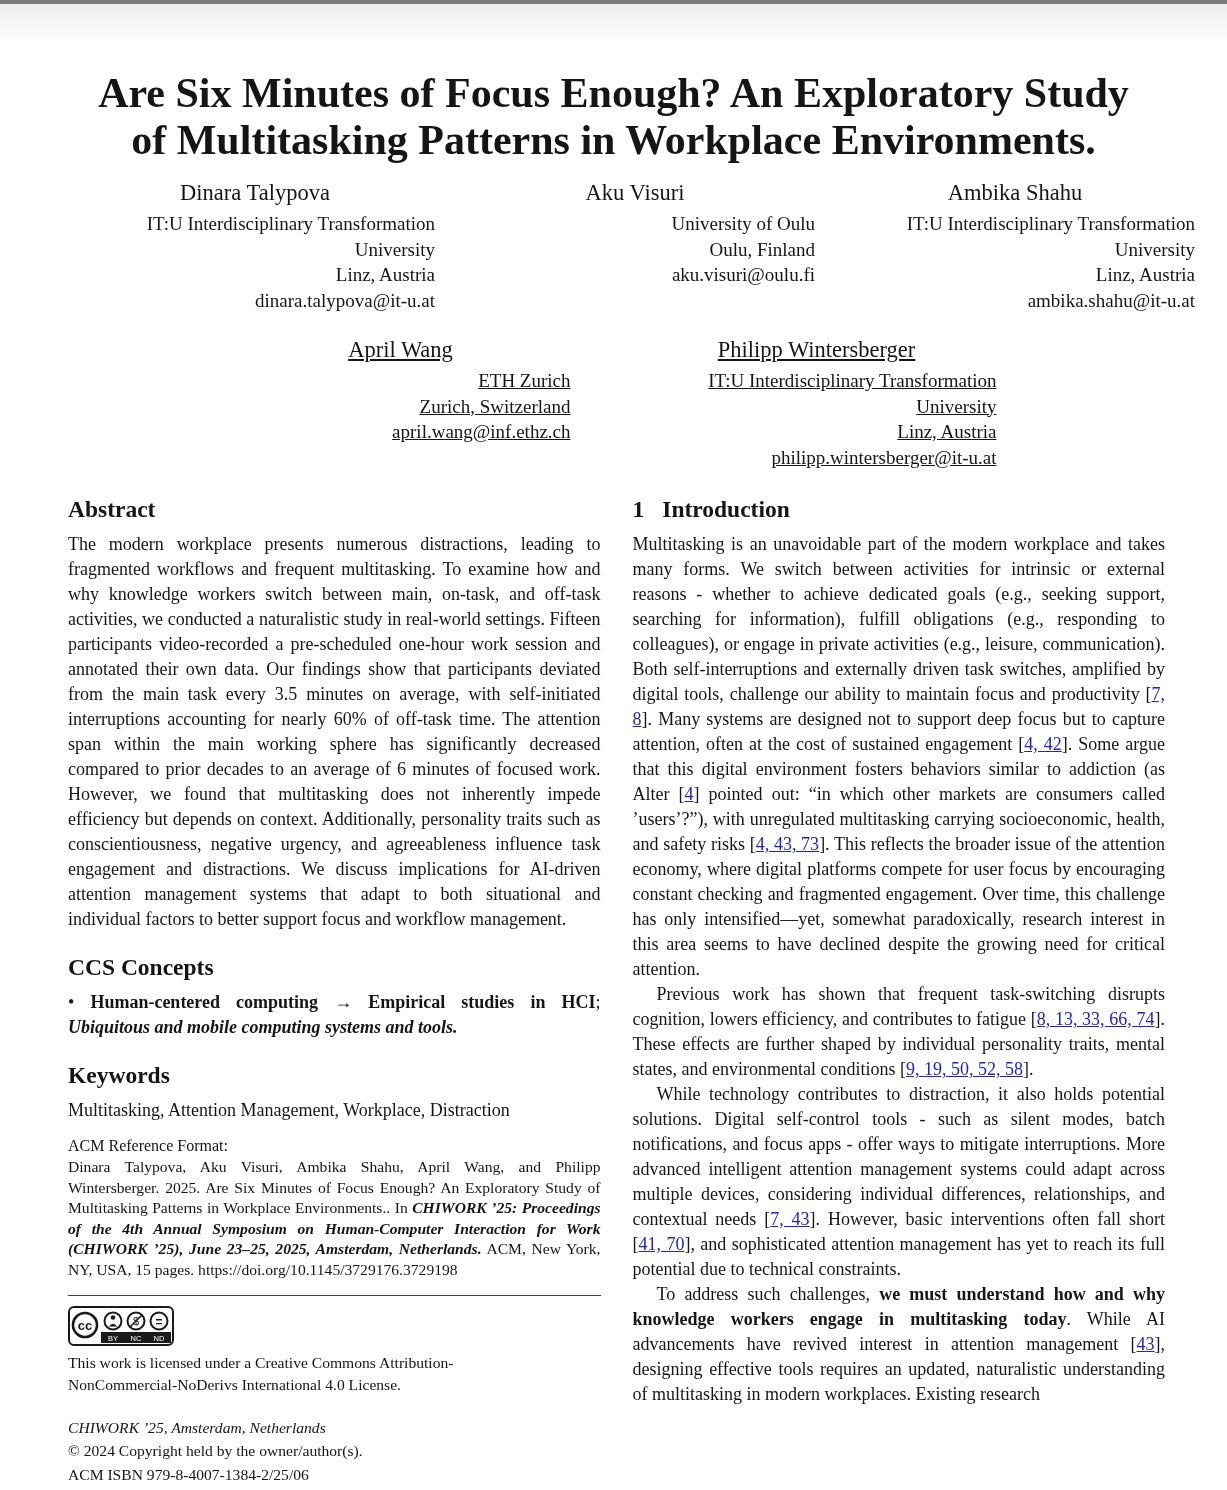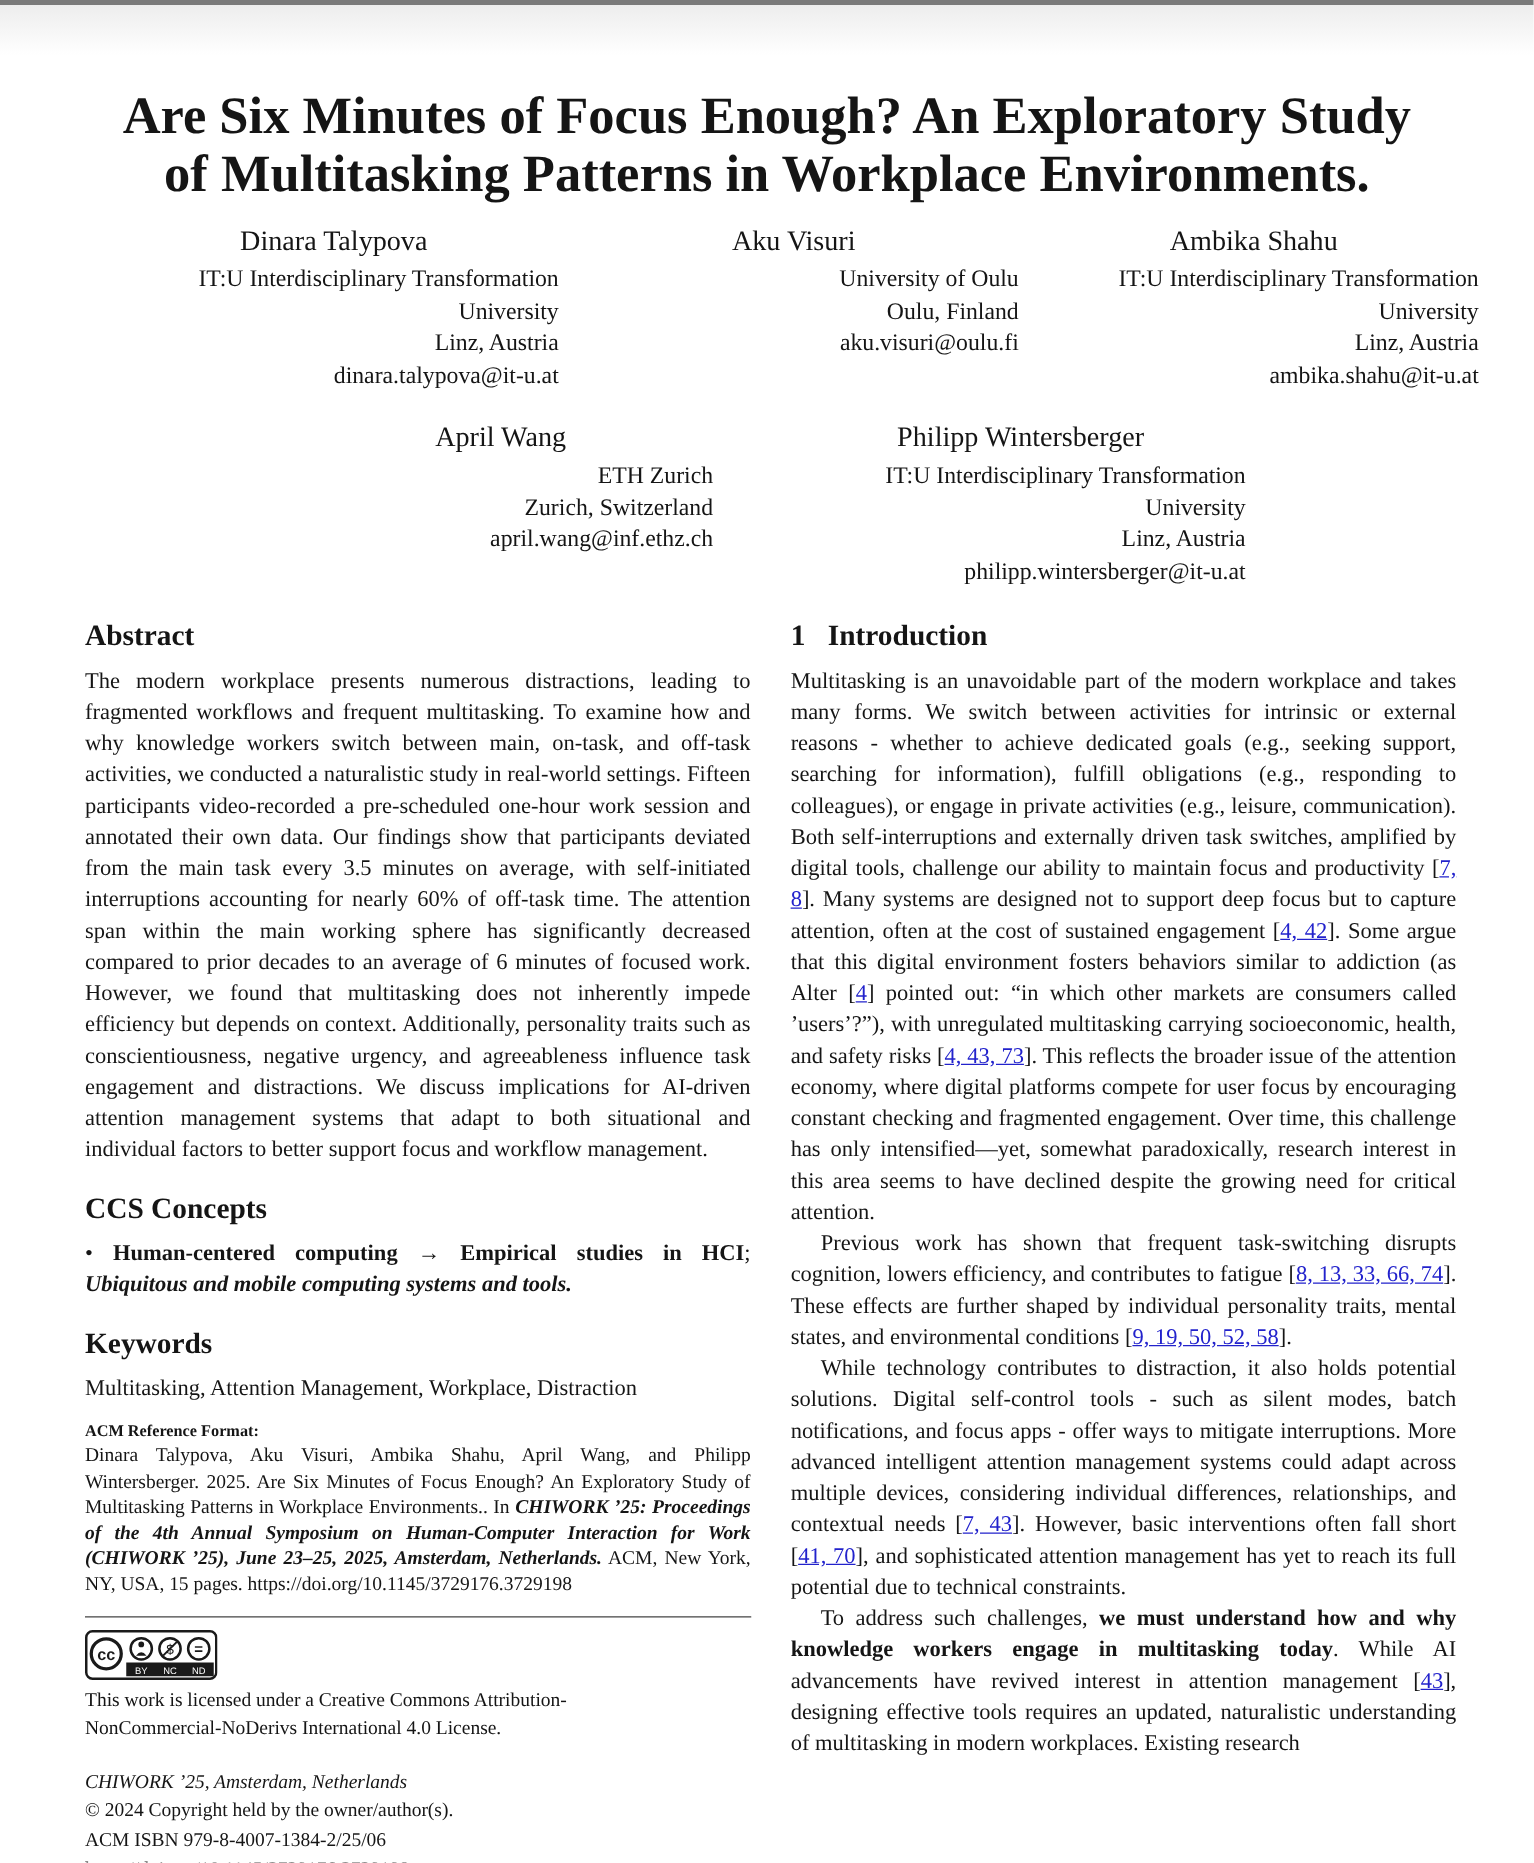--- a/index.html
+++ b/index.html
@@ -14,42 +14,42 @@
   .top-strip { height: 4px; background: #7a7a7a; }
   .top-fade { height: 40px; background: linear-gradient(#ededed, #ffffff); }
 
   .paper-title {
     width: 1070px; margin: 26px auto 2px;
     text-align: center; font-weight: bold;
     font-size: 42px; line-height: 47px;
   }
 
   .authors-row { display: flex; justify-content: center; }
-  .authors-row.row1 { gap: 8px; margin-top: 14px; margin-left: 43px; }
-  .authors-row.row2 { gap: 66px; margin-top: 22px; }
+  .authors-row.row1 { gap: 20px; margin-top: 14px; margin-left: 43px; }
+  .authors-row.row2 { gap: 66px; margin-top: 22px; text-decoration: underline; }
   .author { width: 360px; text-align: center; }
   .author .name { font-size: 22.5px; line-height: 30px; margin-bottom: 3px; }
   .author .aff-line, .author .email { font-size: 19px; line-height: 25.5px; text-align: right; }
 
   .columns { display: flex; gap: 32px; padding: 0 62px 0 68px; margin-top: 26px; }
   .col { width: 533px; }
 
   h2.section { font-size: 23.5px; font-weight: bold; margin: 0 0 9px 0; }
   .sect { margin-top: 22px; }
   .sect.first { margin-top: 0; }
 
   .body-text { font-size: 18px; line-height: 25px; text-align: justify; }
   .body-text p { margin: 0; }
   .para-indent { text-indent: 24px; }
 
   .cite { color: #2222cc; text-decoration: underline; cursor: pointer; }
   .bold { font-weight: bold; }
   .italic { font-style: italic; font-weight: bold; }
 
-  .ref-head { font-size: 13px; font-weight: bold; margin: 14px 0 2px 0; }
+  .ref-head { font-size: 16px; font-weight: normal; margin: 14px 0 2px 0; }
   .small-ref { font-size: 15.6px; line-height: 20.6px; text-align: justify; }
 
   .foot-rule { border: 0; border-top: 1.5px solid #444; margin: 14px 0 10px 0; width: 100%; }
 
   .cc-badge { display: block; margin: 2px 0 6px 0; }
   .license-text { font-size: 15.6px; line-height: 22px; max-width: 480px; }
 
   .footer-block { margin-top: 20px; font-size: 15.6px; line-height: 23.5px; }
   .footer-block .venue { font-style: italic; }
 

